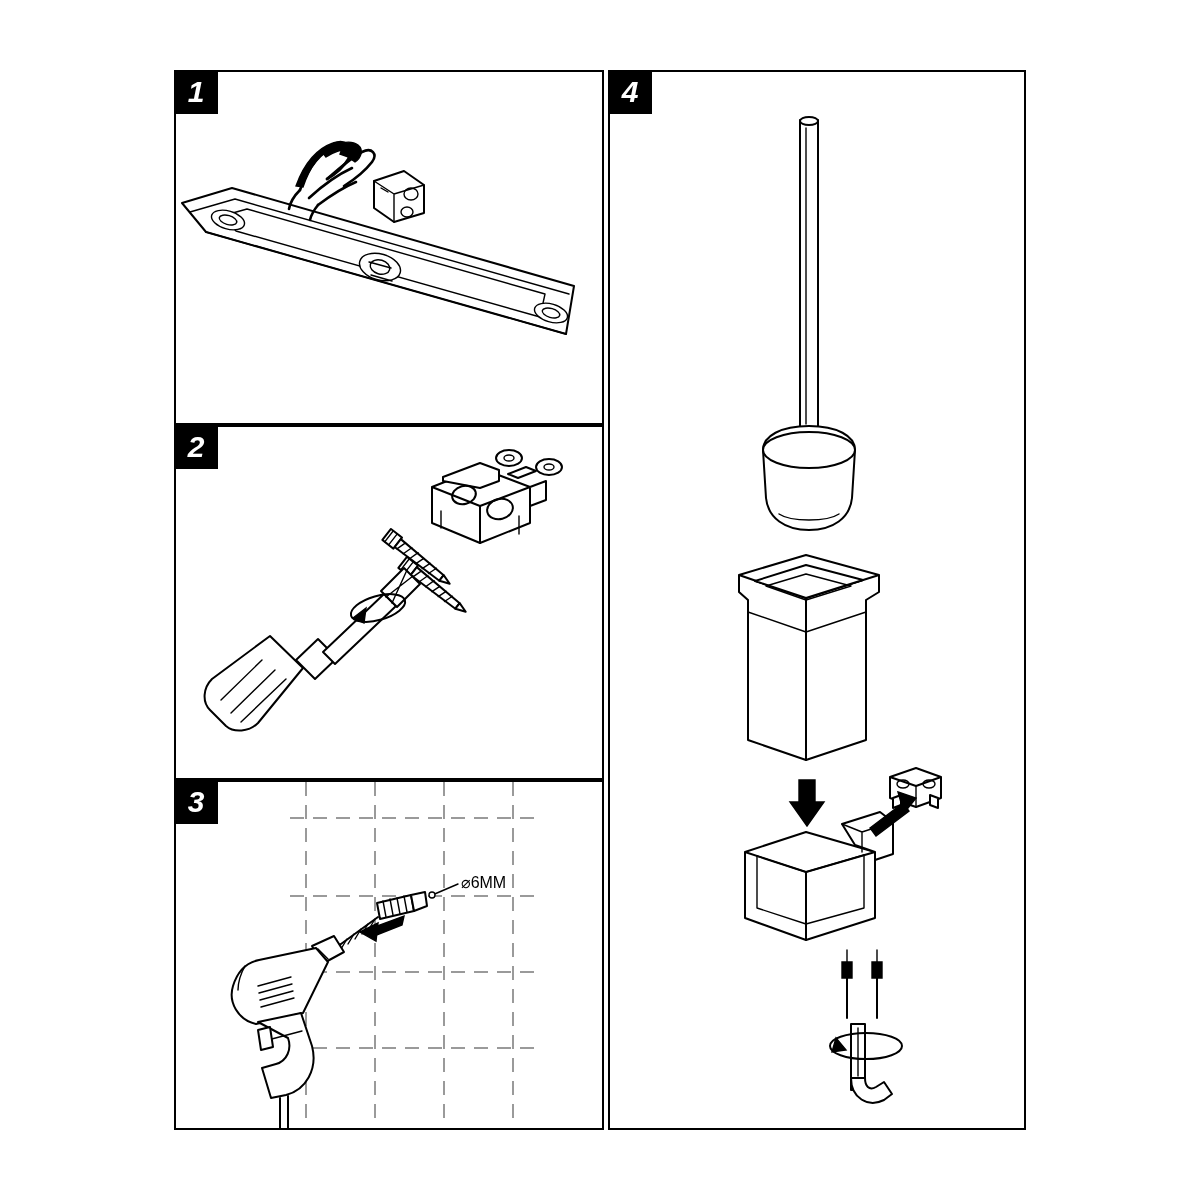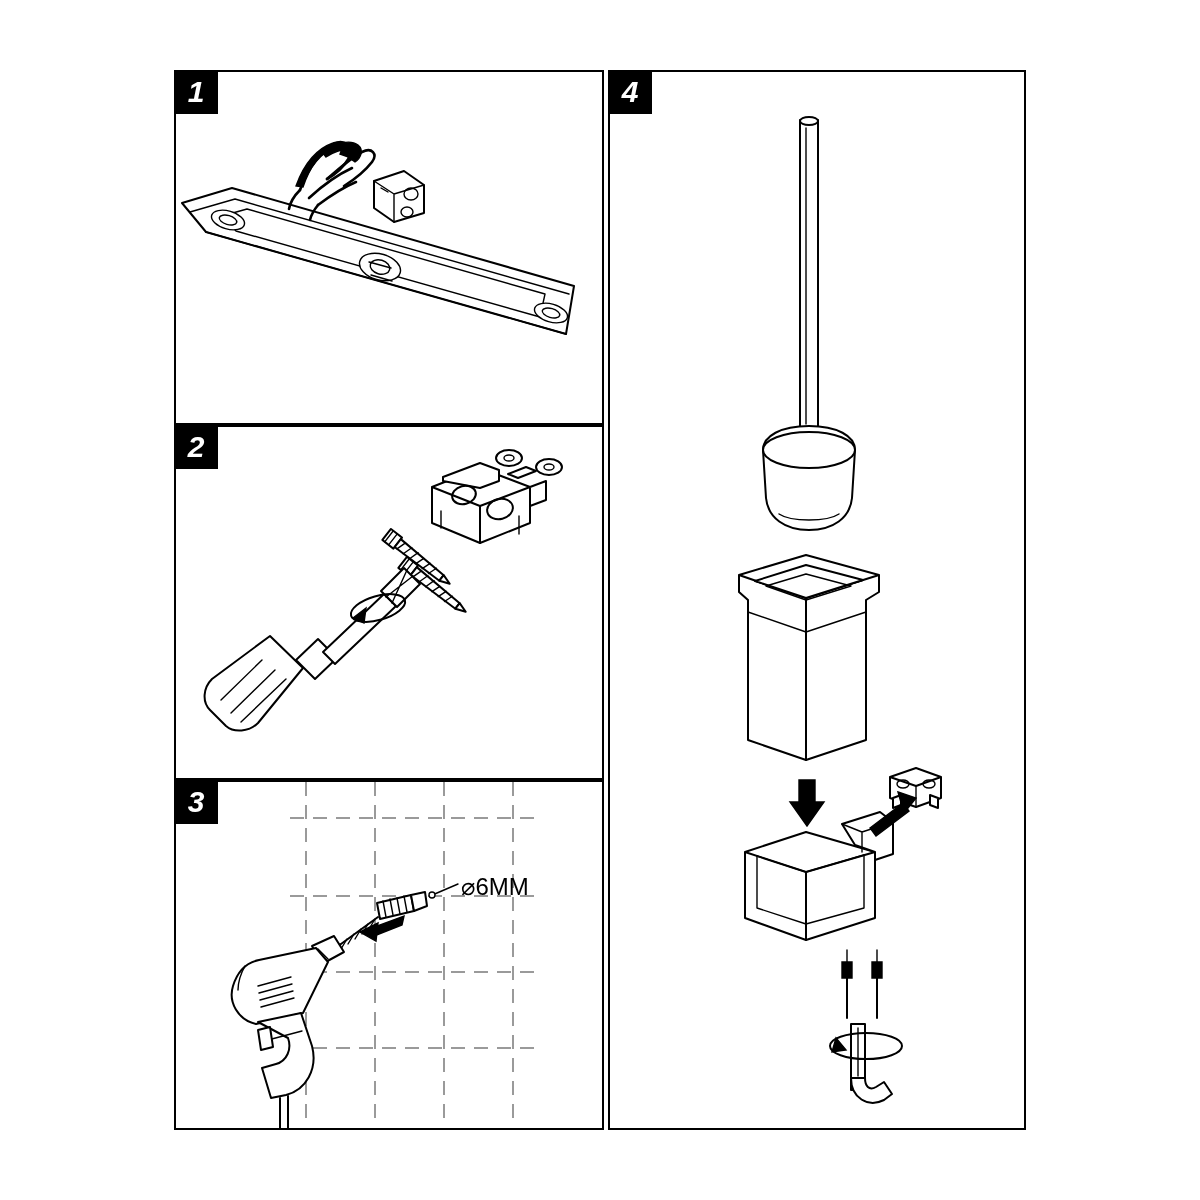--- a/index.html
+++ b/index.html
@@ -67,21 +67,21 @@
   .ln-t { fill: none; stroke: #000; stroke-width: 1.4; stroke-linejoin: round; stroke-linecap: round; }
   .ln-h { fill: none; stroke: #000; stroke-width: 2.6; stroke-linejoin: round; stroke-linecap: round; }
   .fillw { fill: #ffffff; stroke: #000; stroke-width: 2; stroke-linejoin: round; }
   .fillw-t { fill: #ffffff; stroke: #000; stroke-width: 1.4; stroke-linejoin: round; }
   .fillk { fill: #000000; stroke: #000; stroke-width: 1.4; }
   .dash { fill: none; stroke: #9a9a9a; stroke-width: 2; stroke-dasharray: 14 9; }
 
   .dimlabel {
     position: absolute;
     font-family: "Liberation Sans", sans-serif;
-    font-size: 24px;
+    font-size: 16px;
     color: #000;
     white-space: nowrap;
   }
   #label-6mm { left: 461px; top: 873px; }
 </style>
 </head>
 <body>
 
 <div id="sheet">
 

